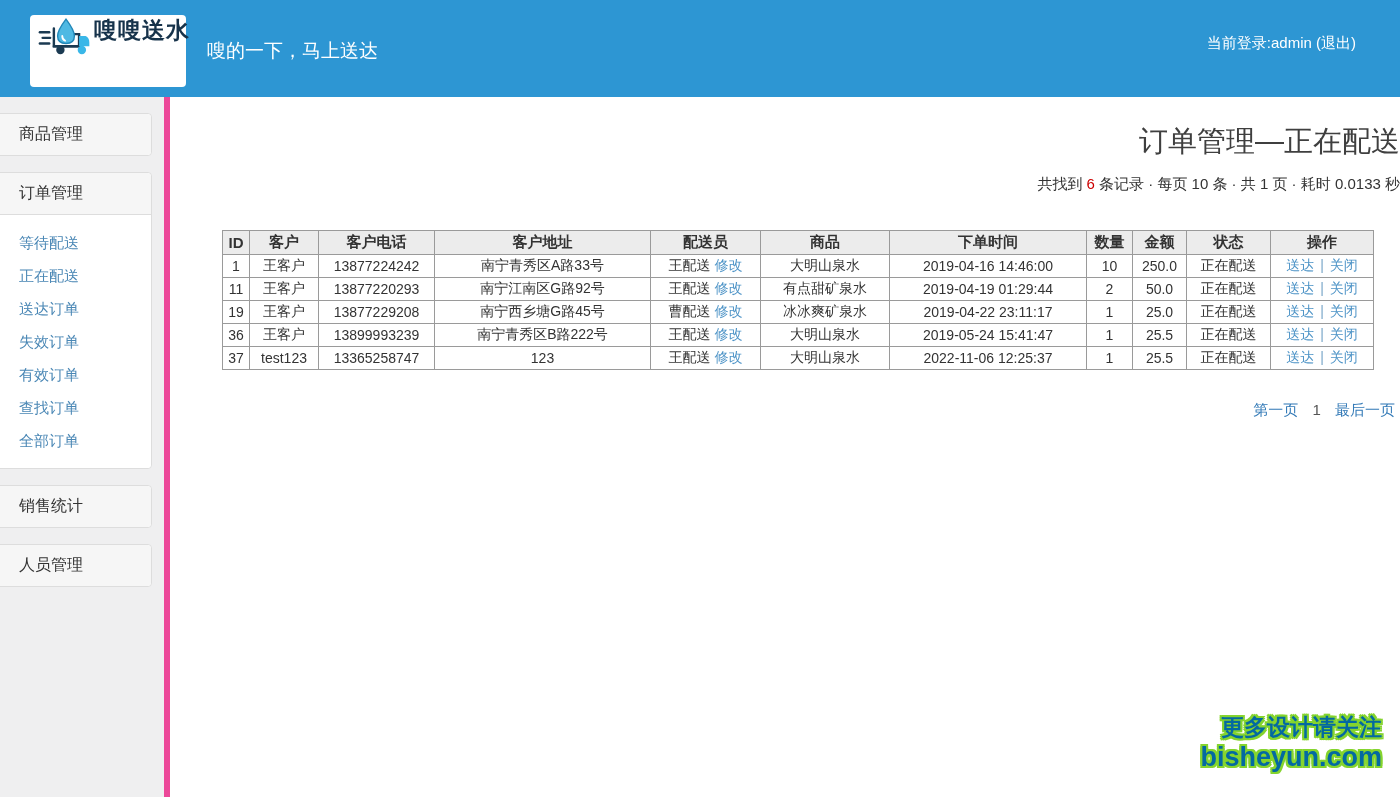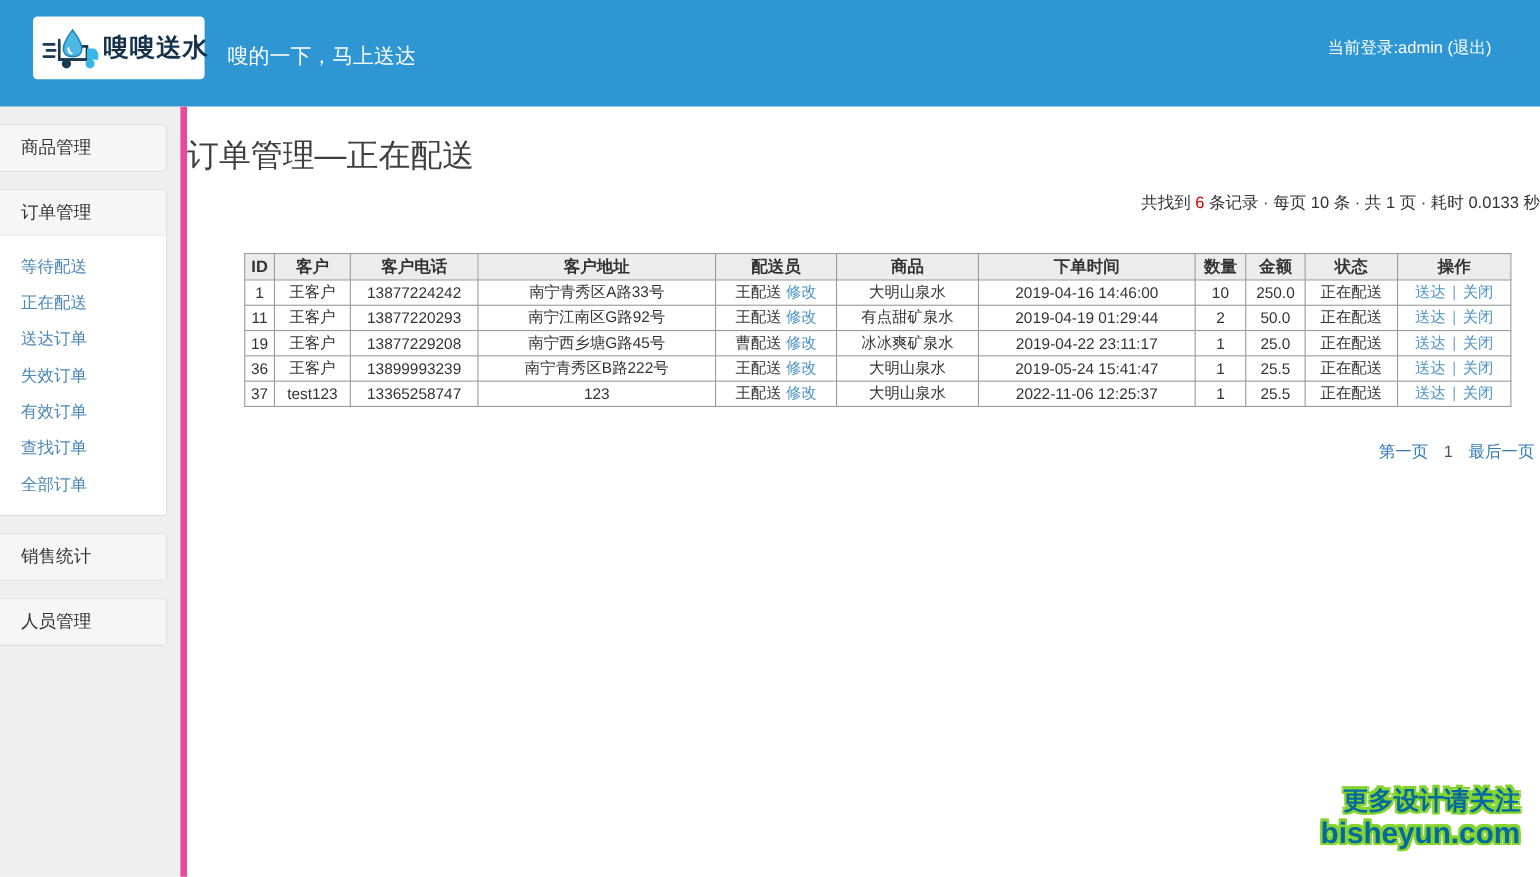--- a/index.html
+++ b/index.html
@@ -12,23 +12,23 @@
     color: #333;
   }
 
   
   .app-header {
     position: absolute; top: 0; left: 0; right: 0; height: 97px;
     background: #2d96d3;
   }
   .logo-box {
     position: absolute; left: 30px; top: 15px;
-    width: 156px; height: 57px;
+    width: 156px; height: 72px;
     background: #fff; border-radius: 4px;
-    display: flex; align-items: center; padding: 0 8px;
+    display: flex; padding: 0 8px;
     cursor: pointer;
   }
   .logo-box svg { width: 56px; height: 42px; flex: 0 0 auto; }
   .logo-text {
     font-size: 23px; font-weight: bold; color: #16324a;
     letter-spacing: 1px; white-space: nowrap;
   }
   .tagline {
     position: absolute; left: 207px; top: 0; height: 101px;
     display: flex; align-items: center;
@@ -60,21 +60,21 @@
   }
   .panel-body { padding: 17px 15px 5px 24px; background: #fff; border-radius: 0 0 4px 4px; }
   .side-link {
     display: block; margin-bottom: 12px; line-height: 21px;
     color: #4a87b5; font-size: 15px; text-decoration: none; cursor: pointer;
   }
 
   
   .main { position: absolute; top: 97px; left: 170px; right: 0; bottom: 0; background: #fff; }
   .page-title {
-    margin-top: 25px; text-align: left;
+    margin-top: 25px; text-align: right;
     font-size: 29px; font-weight: 400; color: #3f3f3f;
   }
   .summary { margin-top: 13px; text-align: right; font-size: 15px; color: #333; }
   .summary .count-red { color: #c00; }
 
   table.orders {
     margin: 36px 0 0 52px; width: 1151px;
     border-collapse: collapse; table-layout: fixed;
     font-size: 14px; color: #333;
   }

